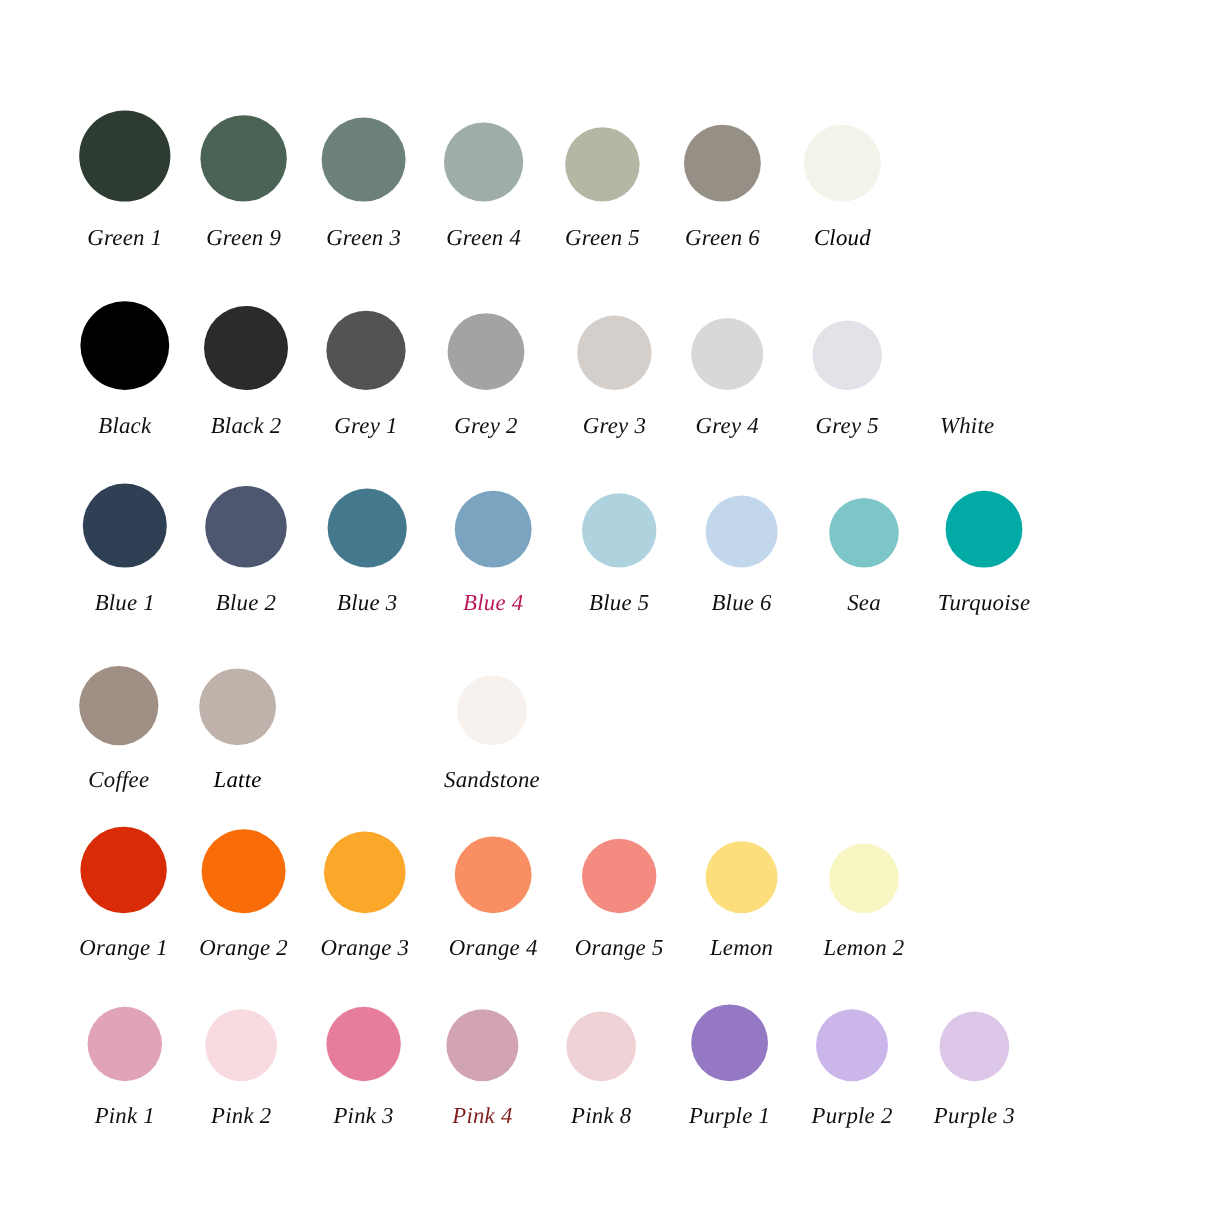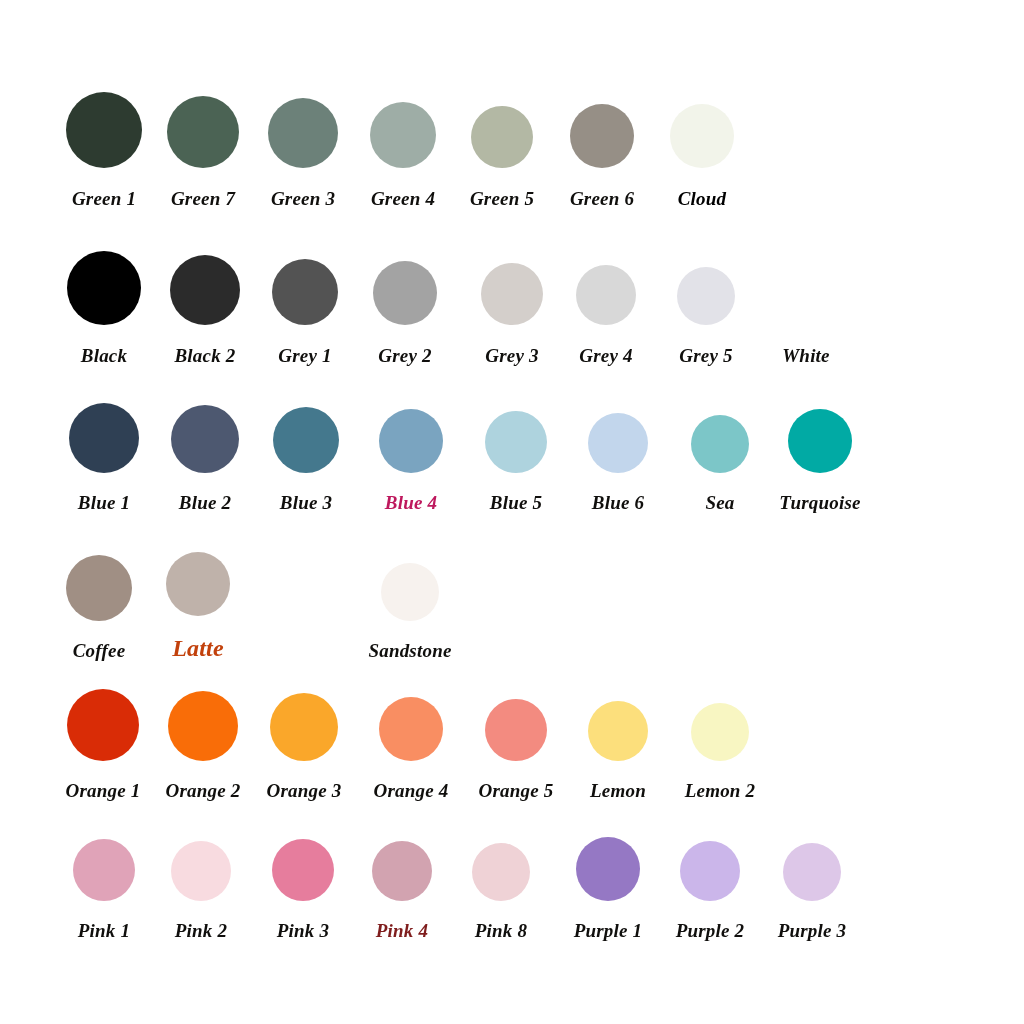--- a/index.html
+++ b/index.html
@@ -43,39 +43,39 @@
 
   
   .swatch-dot.is-white {
     background: #ffffff;
   }
 
   .swatch-label {
     display: block;
     font-family: "Liberation Serif", "DejaVu Serif", serif;
     font-style: italic;
-    font-weight: 700;
+    font-weight: 400;
     color: #100f0d;
     white-space: nowrap;
     line-height: 1;
     letter-spacing: 0.2px;
   }
 </style>
 </head>
 <body>
 
 <div id="palette-sheet" style="background: rgb(255, 255, 255);">
     <div class="swatch-row" style="top: 48px;">
       <div class="swatch-cell" style="left: 24px; width: 160px;">
         <span class="swatch-dot" style="width: 76px; height: 76px; background: rgb(45, 59, 48); margin-bottom: 21px;"></span>
         <span class="swatch-label" style="font-size: 19px; color: rgb(16, 15, 13);">Green 1</span>
       </div>
       <div class="swatch-cell" style="left: 123px; width: 160px;">
         <span class="swatch-dot" style="width: 72px; height: 72px; background: rgb(75, 99, 84); margin-bottom: 21px;"></span>
-        <span class="swatch-label" style="font-size: 19px; color: rgb(16, 15, 13);">Green 7</span>
+        <span class="swatch-label" style="font-size: 19px; color: rgb(16, 15, 13);">Green 9</span>
       </div>
       <div class="swatch-cell" style="left: 223px; width: 160px;">
         <span class="swatch-dot" style="width: 70px; height: 70px; background: rgb(108, 129, 121); margin-bottom: 21px;"></span>
         <span class="swatch-label" style="font-size: 19px; color: rgb(16, 15, 13);">Green 3</span>
       </div>
       <div class="swatch-cell" style="left: 323px; width: 160px;">
         <span class="swatch-dot" style="width: 66px; height: 66px; background: rgb(158, 173, 166); margin-bottom: 21px;"></span>
         <span class="swatch-label" style="font-size: 19px; color: rgb(16, 15, 13);">Green 4</span>
       </div>
       <div class="swatch-cell" style="left: 422px; width: 160px;">
@@ -159,21 +159,21 @@
         <span class="swatch-label" style="font-size: 19px; color: rgb(16, 15, 13);">Turquoise</span>
       </div>
     </div>
     <div class="swatch-row" style="top: 500px; padding-left: 36px;">
       <div class="swatch-cell" style="left: 19px; width: 160px;">
         <span class="swatch-dot" style="width: 66px; height: 66px; background: rgb(160, 143, 132); margin-bottom: 20px;"></span>
         <span class="swatch-label" style="font-size: 19px; color: rgb(16, 15, 13);">Coffee</span>
       </div>
       <div class="swatch-cell" style="left: 118px; width: 160px;">
         <span class="swatch-dot" style="width: 64px; height: 64px; background: rgb(191, 178, 170); margin-bottom: 20px;"></span>
-        <span class="swatch-label" style="font-size: 24px; color: #c2410c;">Latte</span>
+        <span class="swatch-label" style="font-size: 19px; color: #000000;">Latte</span>
       </div>
       <div class="swatch-cell" style="left: 330px; width: 160px;">
         <span class="swatch-dot" style="width: 58px; height: 58px; background: rgb(247, 242, 238); margin-bottom: 20px;"></span>
         <span class="swatch-label" style="font-size: 19px; color: rgb(16, 15, 13);">Sandstone</span>
       </div>
     </div>
     <div class="swatch-row" style="top: 640px;">
       <div class="swatch-cell" style="left: 23px; width: 160px;">
         <span class="swatch-dot" style="width: 72px; height: 72px; background: rgb(217, 44, 6); margin-bottom: 20px;"></span>
         <span class="swatch-label" style="font-size: 19px; color: rgb(16, 15, 13);">Orange 1</span>

